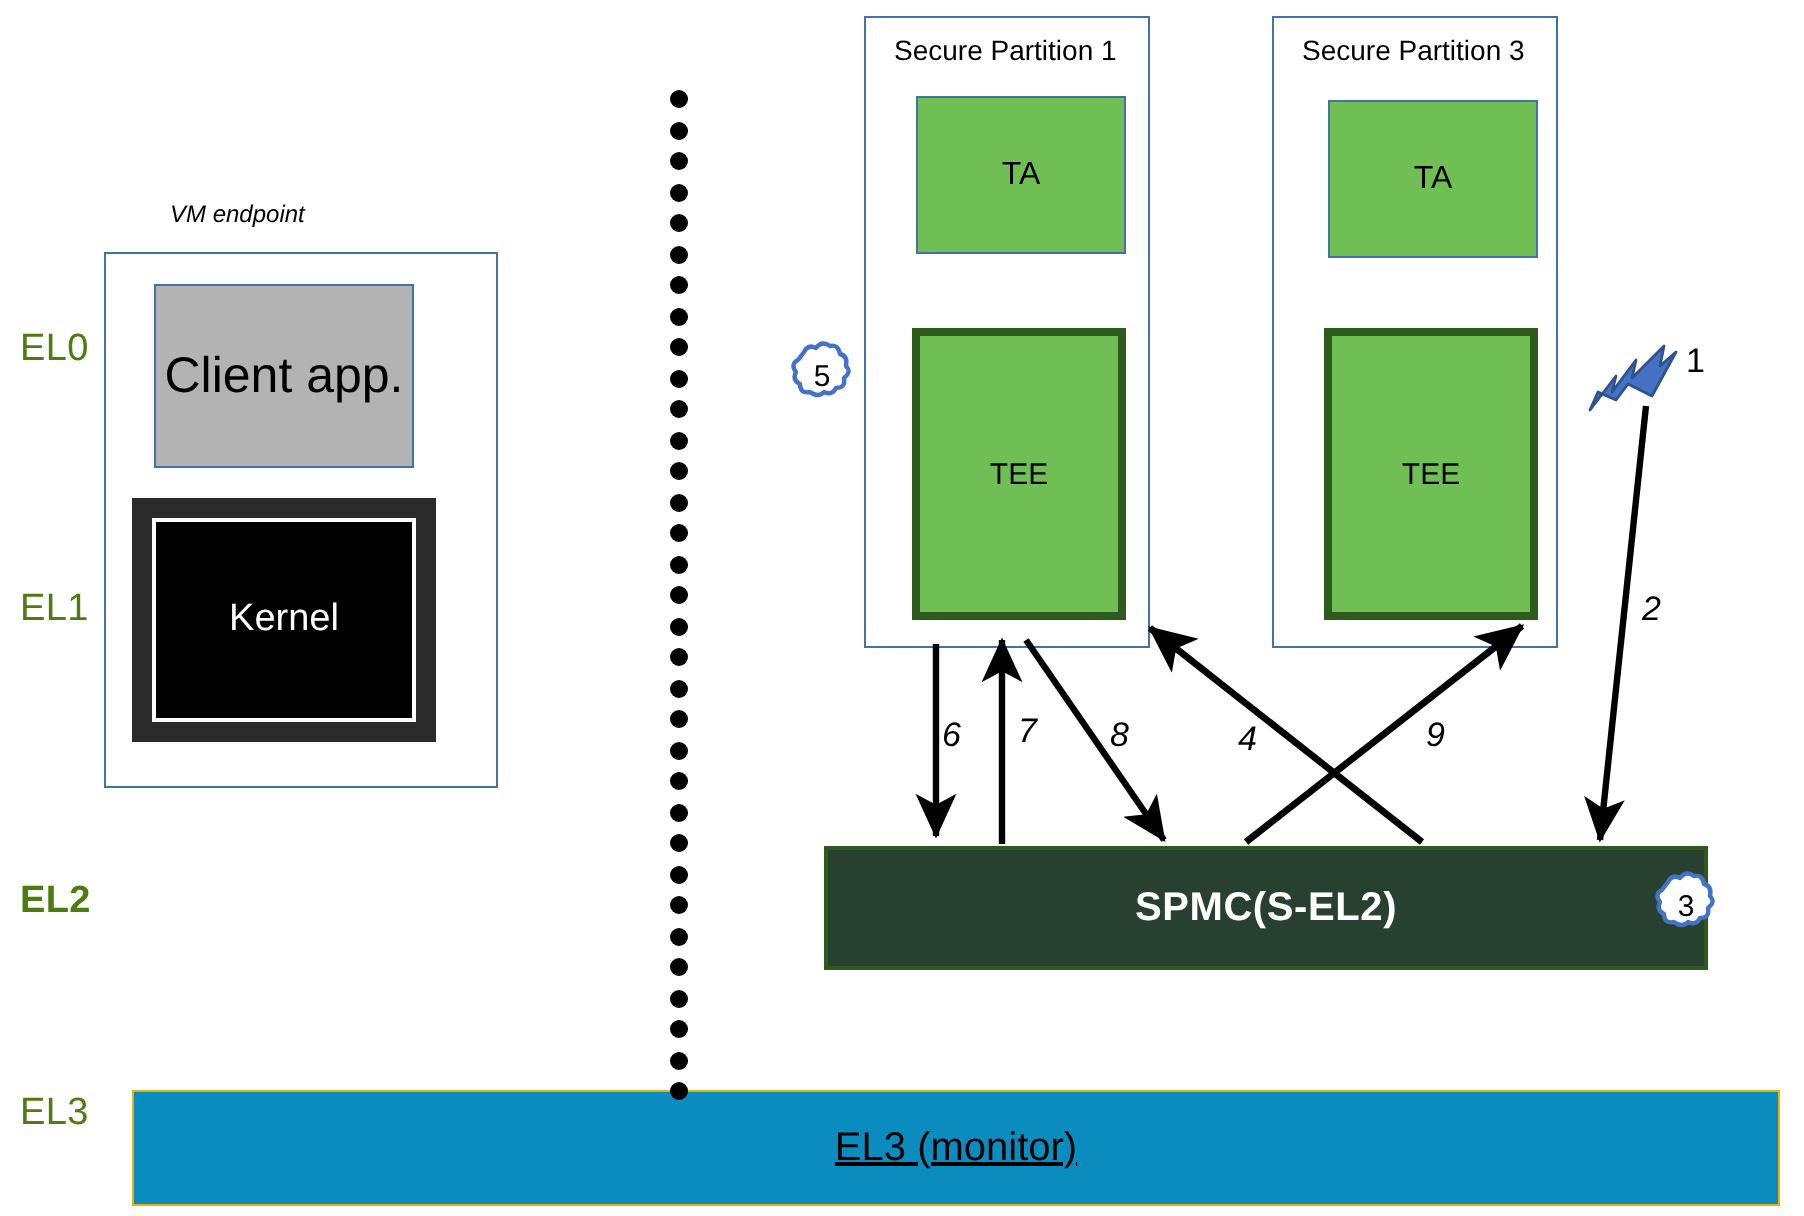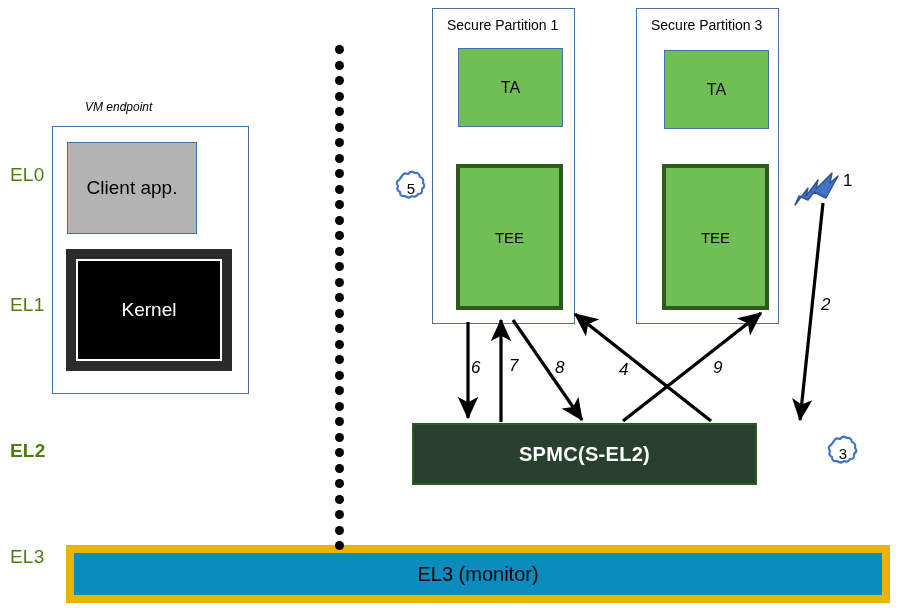--- a/index.html
+++ b/index.html
@@ -37,22 +37,23 @@
     background: #ffffff;
     box-sizing: border-box;
   }
   .client-app {
     background: #b3b3b3;
     border: 1px solid #4472a8;
     box-sizing: border-box;
     display: flex;
     align-items: center;
     justify-content: center;
-    font-size: 19px;
-    color: #000000;
+    font-size: 25px;
+    color: #000000;
+    margin-left: 10px;
   }
   .kernel-outer {
     background: #2b2b2b;
     box-sizing: border-box;
     padding: 10px;
   }
   .kernel-inner {
     background: #000000;
     border: 2px solid #ffffff;
     box-sizing: border-box;
@@ -110,28 +111,29 @@
     justify-content: center;
     font-size: 20px;
     font-weight: bold;
     color: #ffffff;
     letter-spacing: 0.3px;
   }
 
   
   .el3-bar {
     background: #0b8cbf;
-    border: 8px solid #eab308;
+    border: 1px solid #eab308;
     box-sizing: border-box;
     display: flex;
     align-items: center;
     justify-content: center;
     font-size: 20px;
     color: #000000;
     position: relative;
+    text-decoration: underline;
   }
   .spmd-box {
     position: absolute;
     border: 2px solid #ffffff;
     box-sizing: border-box;
     display: flex;
     align-items: center;
     justify-content: center;
     font-size: 14px;
     font-weight: bold;
@@ -189,37 +191,37 @@
   <div class="abs el-label" style="left:10px; top:294px;">EL1</div>
   <div class="abs el-label" style="left:10px; top:440px;font-weight:bold;">EL2</div>
   <div class="abs el-label" style="left:10px; top:546px;">EL3</div>
 
   <div class="abs vm-title" style="left:85px; top:100px;">VM endpoint</div>
 
   <div class="abs vm-box" style="left:52px; top:126px; width:197px; height:268px;"></div>
 
   <div class="abs client-app" style="left:67px; top:142px; width:130px; height:92px;">Client app.</div>
 
-  <div class="abs kernel-outer" style="left:66px; top:249px; width:166px; height:122px;">
+  <div class="abs kernel-outer" style="left:66px; top:249px; width:152px; height:122px;">
     <div class="kernel-inner">Kernel</div>
   </div>
 
   <div class="abs partition" style="left:432px; top:8px; width:143px; height:316px;">
     <div class="partition-title">Secure Partition 1</div>
   </div>
   <div class="abs ta-box" style="left:458px; top:48px; width:105px; height:79px;">TA</div>
   <div class="abs tee-box" style="left:456px; top:164px; width:107px; height:146px;">TEE</div>
 
   <div class="abs partition" style="left:636px; top:8px; width:143px; height:316px;">
     <div class="partition-title">Secure Partition 3</div>
   </div>
   <div class="abs ta-box" style="left:664px; top:50px; width:105px; height:79px;">TA</div>
   <div class="abs tee-box" style="left:662px; top:164px; width:107px; height:146px;">TEE</div>
 
-  <div class="abs spmc-box" style="left:412px; top:423px; width:345px; height:62px;">SPMC(S-EL2)</div>
+  <div class="abs spmc-box" style="left:412px; top:423px; width:442px; height:62px;">SPMC(S-EL2)</div>
 
   <div class="abs el3-bar" style="left:66px; top:545px; width:824px; height:58px;">
     <span>EL3 (monitor)</span>
   </div>
 
   <div id="dotted-line">
       <div class="dot" style="left: 335px; top: 45px;"></div>
       <div class="dot" style="left: 335px; top: 60.5px;"></div>
       <div class="dot" style="left: 335px; top: 76px;"></div>
       <div class="dot" style="left: 335px; top: 91.5px;"></div>

